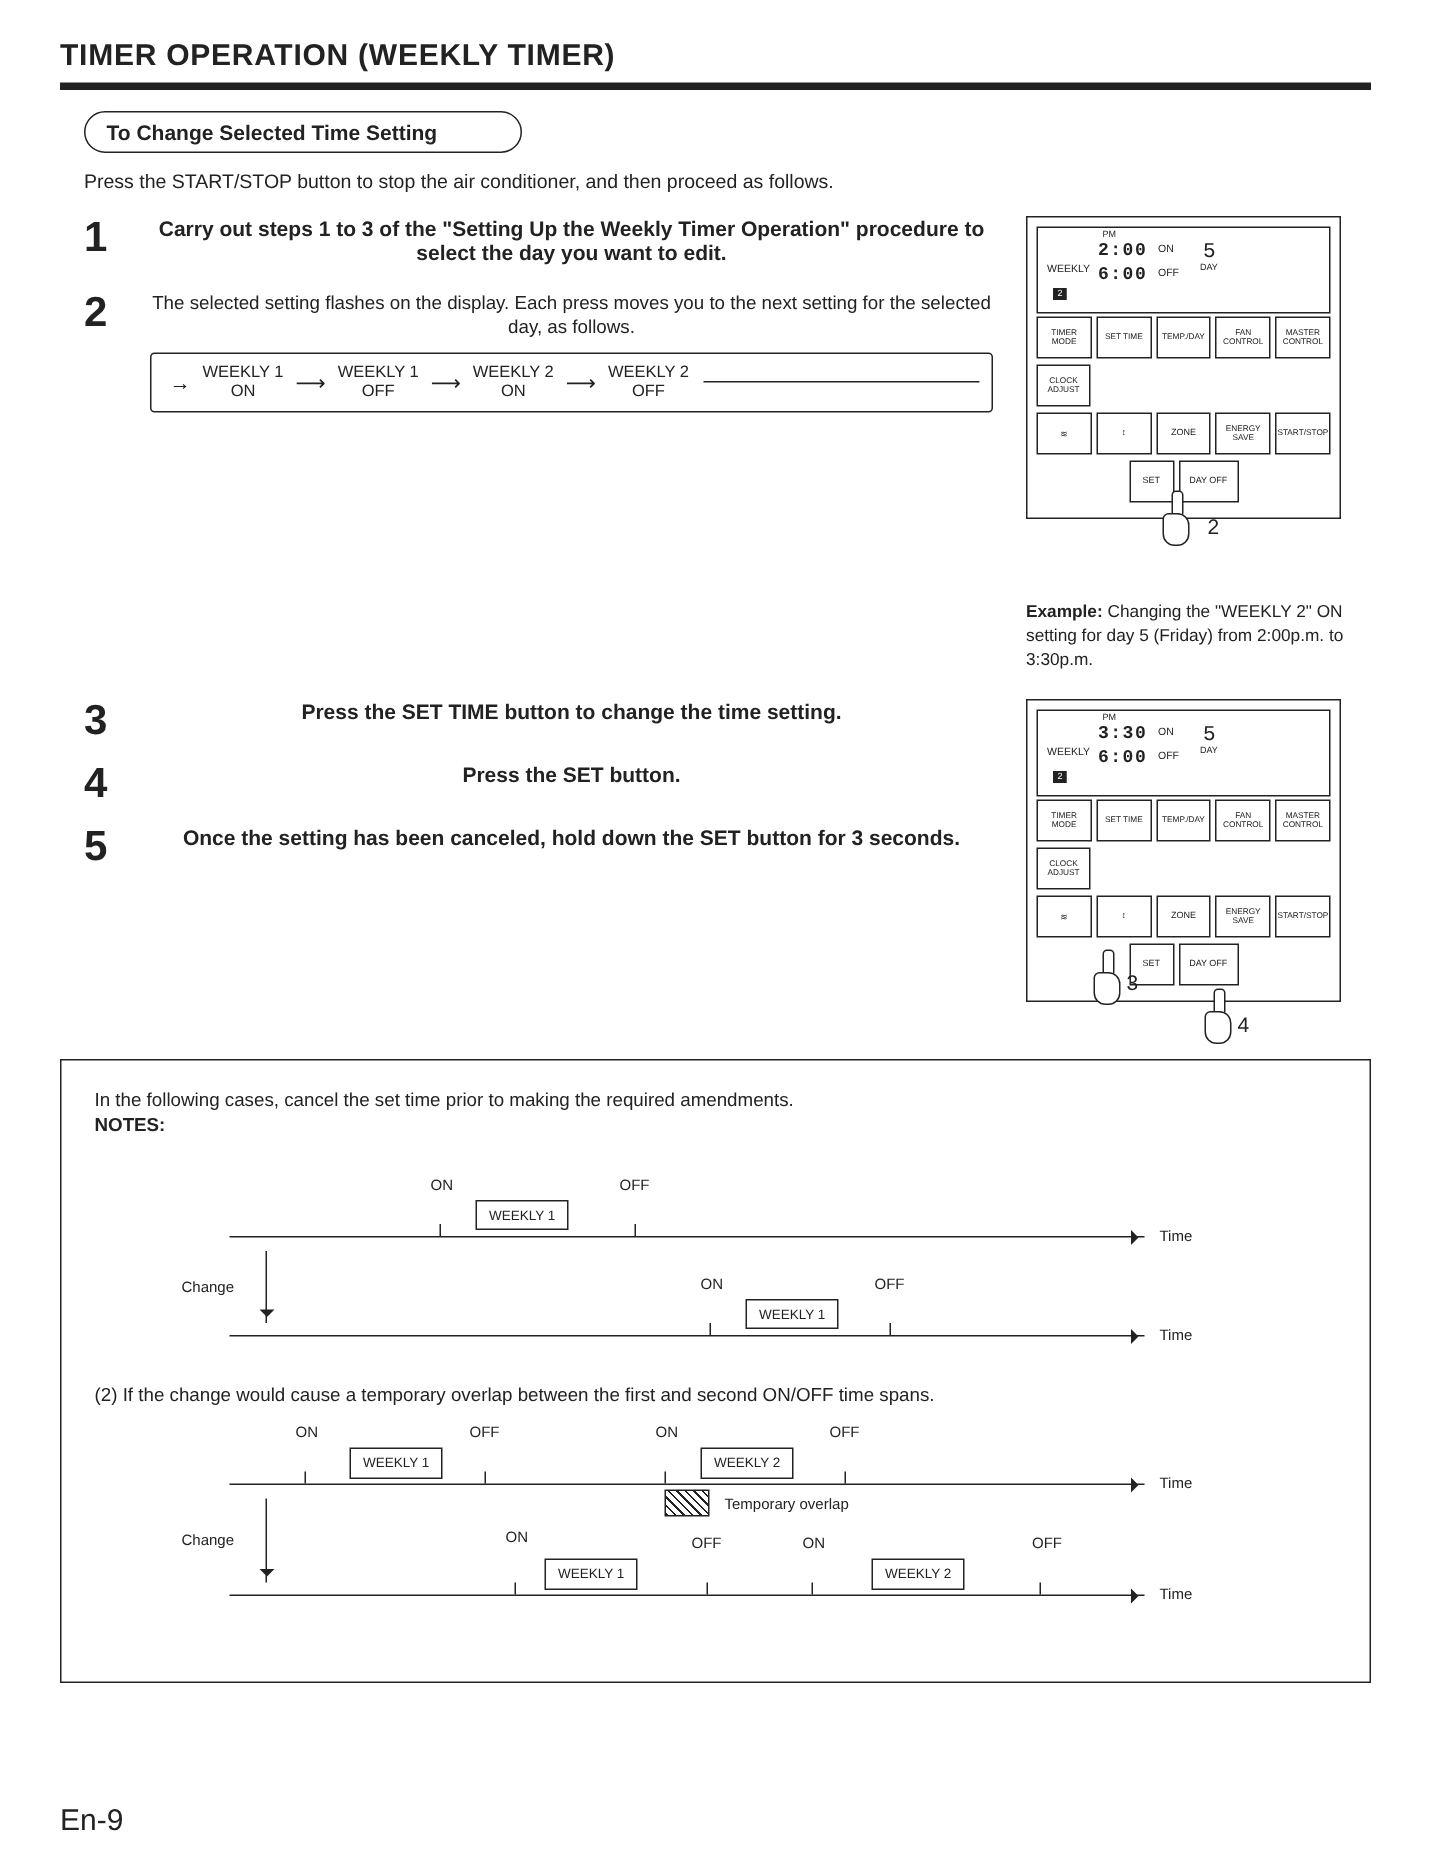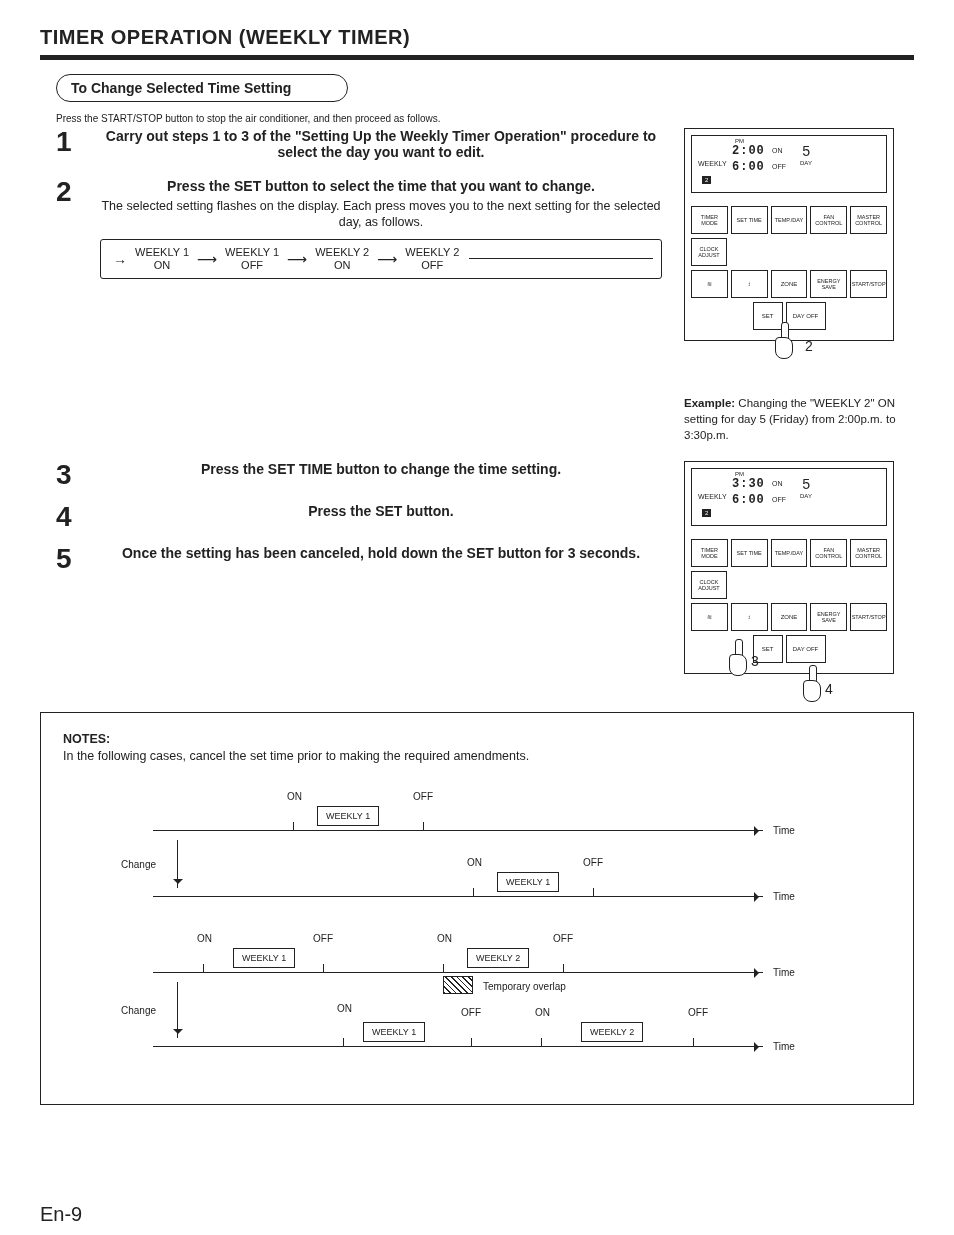--- a/index.html
+++ b/index.html
@@ -5,34 +5,34 @@
   :root{
     --page-w:954px;
     --pad:40px;
   }
   html,body{margin:0;padding:0;background:#fff;font-family:Arial,Helvetica,sans-serif;color:#222;}
   .page{width:var(--page-w);min-height:1235px;box-sizing:border-box;padding:26px var(--pad) 20px var(--pad);position:relative;}
   h1{font-size:20px;font-weight:bold;margin:0 0 6px 0;letter-spacing:0.5px;}
   .rule{height:4px;background:#222;border-bottom:1px solid #222;margin-bottom:14px}
   .sub-wrap{margin-left:16px;}
   .subhead{display:inline-block;border:1px solid #222;border-radius:14px;padding:5px 56px 5px 14px;font-weight:bold;font-size:14px;margin-bottom:10px;}
-  .intro{font-size:10px;line-height:1.35;margin:0 0 2px 0;max-width:520px;}
+  .intro{font-size:13px;line-height:1.35;margin:0 0 14px 0;max-width:520px;}
   .columns{display:flex;gap:22px;}
   .col-text{flex:1 1 auto;}
   .col-fig{flex:0 0 230px;}
   .step{display:flex;margin:0 0 14px 0;}
   .step-num{flex:0 0 44px;font-size:28px;font-weight:bold;font-family:Arial,Helvetica,sans-serif;line-height:1;}
   .step-body{flex:1 1 auto;font-size:13px;text-align:center;}
   .step-title{font-weight:bold;font-size:14px;margin-bottom:4px;}
   .step-desc{font-size:12.5px;line-height:1.35;}
   .seq-box{border:1px solid #222;border-radius:3px;padding:6px 8px;margin-top:8px;font-size:11px;display:flex;align-items:center;flex-wrap:wrap;gap:2px;}
   .seq-item{display:inline-flex;flex-direction:column;align-items:center;line-height:1.15;margin:0 2px;}
   .seq-arr{font-size:14px;margin:0 4px;}
   .remote{border:1px solid #222;width:210px;box-sizing:border-box;padding:6px;font-size:7px;position:relative;margin-bottom:10px;}
-  .lcd{border:1px solid #222;height:56px;position:relative;margin-bottom:13px;}
+  .lcd{border:1px solid #222;height:56px;position:relative;margin-bottom:2px;}
   .digit{font-family:"Courier New",monospace;font-weight:bold;letter-spacing:1px;}
   .lcd .l1{position:absolute;left:40px;top:8px;font-size:12px;}
   .lcd .l1s{position:absolute;left:80px;top:11px;font-size:7px;}
   .lcd .pm{position:absolute;left:43px;top:2px;font-size:6px}
   .lcd .l2{position:absolute;left:40px;top:24px;font-size:12px;}
   .lcd .l2s{position:absolute;left:80px;top:27px;font-size:7px;}
   .lcd .wk{position:absolute;left:6px;top:24px;font-size:7px;}
   .lcd .dayn{position:absolute;left:110px;top:8px;font-size:14px;font-family:'Courier New',monospace;}
   .lcd .dayl{position:absolute;left:108px;top:24px;font-size:6px;}
   .lcd .bar{position:absolute;left:10px;top:40px;font-size:6px;border:1px solid #222;padding:0 2px;background:#222;color:#fff;}
@@ -75,21 +75,20 @@
     <div class="col-text">
       <div class="step">
         <div class="step-num">1</div>
         <div class="step-body">
           <div class="step-title">Carry out steps 1 to 3 of the "Setting Up the Weekly Timer Operation" procedure to select the day you want to edit.</div>
         </div>
       </div>
       <div class="step">
         <div class="step-num">2</div>
         <div class="step-body">
-          <div class="step-title">Press the SET button to select the time that you want to change.</div>
           <div class="step-desc">The selected setting flashes on the display. Each press moves you to the next setting for the selected day, as follows.</div>
           <div class="seq-box">
             <span class="seq-arr">→</span>
             <span class="seq-item">
                   <span>WEEKLY 1</span>
                   <span>ON</span>
                 </span>
             <span class="seq-arr">⟶</span>
             <span class="seq-item">
                   <span>WEEKLY 1</span>
@@ -223,22 +222,22 @@
         <div class="hand" style="left:44px;bottom:-2px"></div>
         <div class="hand-label" style="left:66px;bottom:4px">3</div>
         <div class="hand" style="left:118px;bottom:-28px"></div>
         <div class="hand-label" style="left:140px;bottom:-24px">4</div>
       </div>
     </div>
   </div>
 </div>
 
 <div class="notes-box">
+  <div>In the following cases, cancel the set time prior to making the required amendments.</div>
   <div><span class="nt">NOTES:</span></div>
-  <div>In the following cases, cancel the set time prior to making the required amendments.</div>
   <div style="height:14px"></div>
 
   <div class="diagram">
 
     <div class="tl tl-arrow" style="left:90px;top:44px;width:610px"></div>
     <div class="tick" style="left:230px;top:36px"></div>
     <div class="tick" style="left:360px;top:36px"></div>
     <span class="lab" style="left:224px;top:4px">ON</span>
     <span class="lab" style="left:350px;top:4px">OFF</span>
     <div class="wkbox" style="left:254px;top:20px">WEEKLY 1</div>
@@ -249,20 +248,21 @@
 
     <div class="tl tl-arrow" style="left:90px;top:110px;width:610px"></div>
     <div class="tick" style="left:410px;top:102px"></div>
     <div class="tick" style="left:530px;top:102px"></div>
     <span class="lab" style="left:404px;top:70px">ON</span>
     <span class="lab" style="left:520px;top:70px">OFF</span>
     <div class="wkbox" style="left:434px;top:86px">WEEKLY 1</div>
     <span class="lab" style="left:710px;top:104px">Time</span>
   </div>
 
+  <div>(2) If the change would cause a temporary overlap between the first and second ON/OFF time spans.</div>
 
   <div class="diagram" style="height:140px">
 
     <div class="tl tl-arrow" style="left:90px;top:44px;width:610px"></div>
     <div class="tick" style="left:140px;top:36px"></div>
     <div class="tick" style="left:260px;top:36px"></div>
     <span class="lab" style="left:134px;top:4px">ON</span>
     <span class="lab" style="left:250px;top:4px">OFF</span>
     <div class="wkbox" style="left:170px;top:20px">WEEKLY 1</div>
     <div class="tick" style="left:380px;top:36px"></div>

